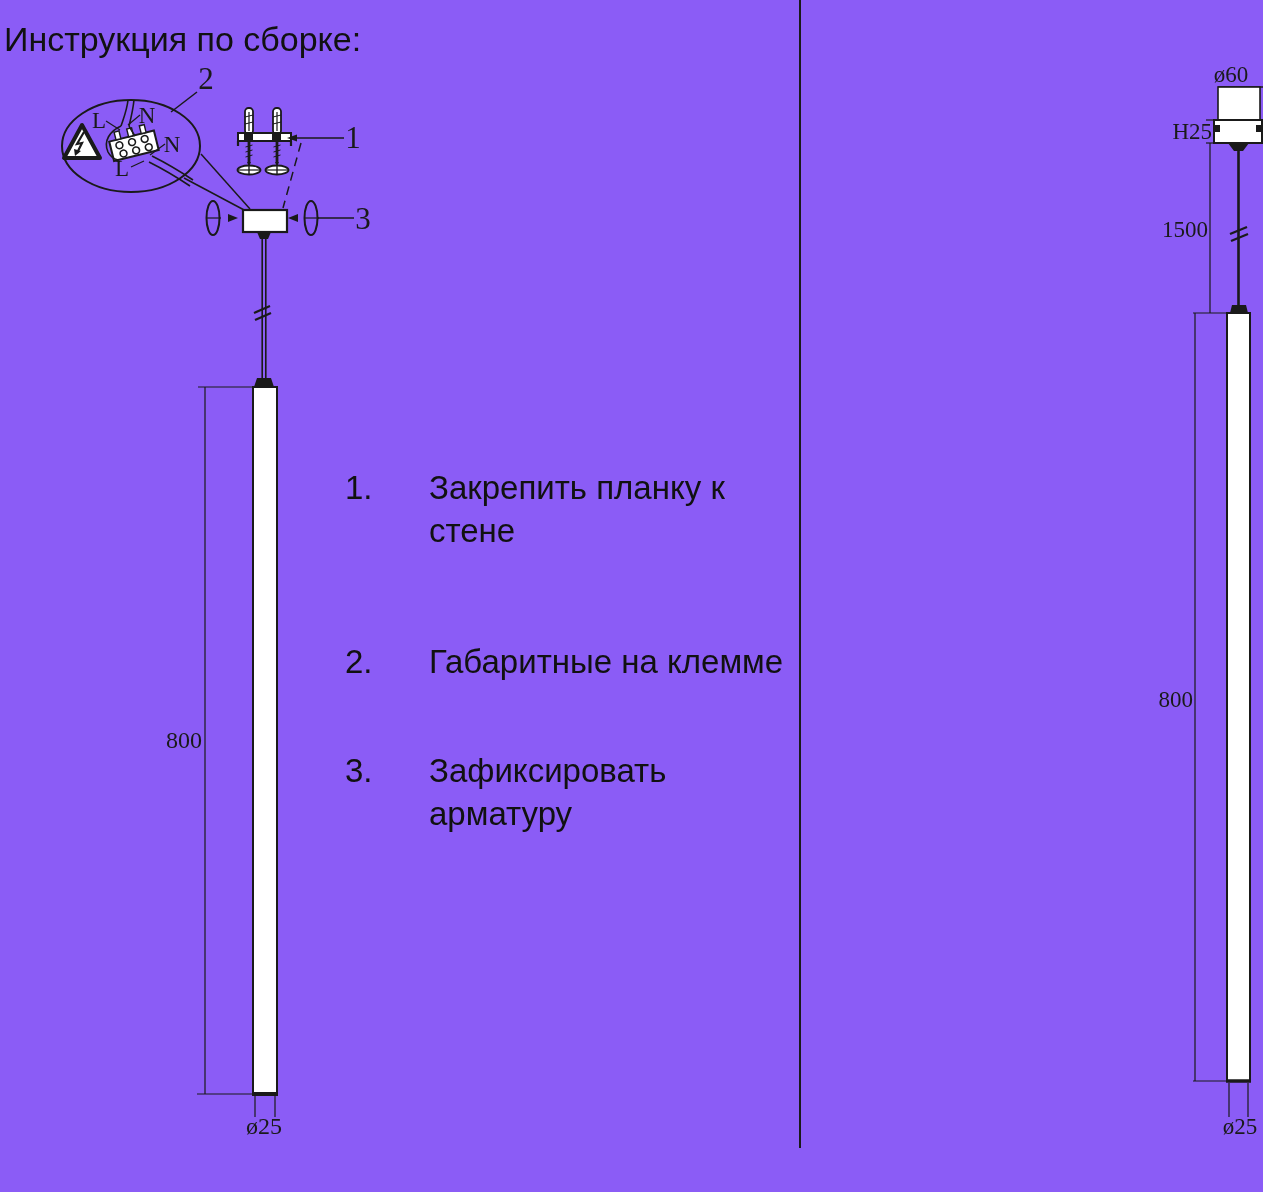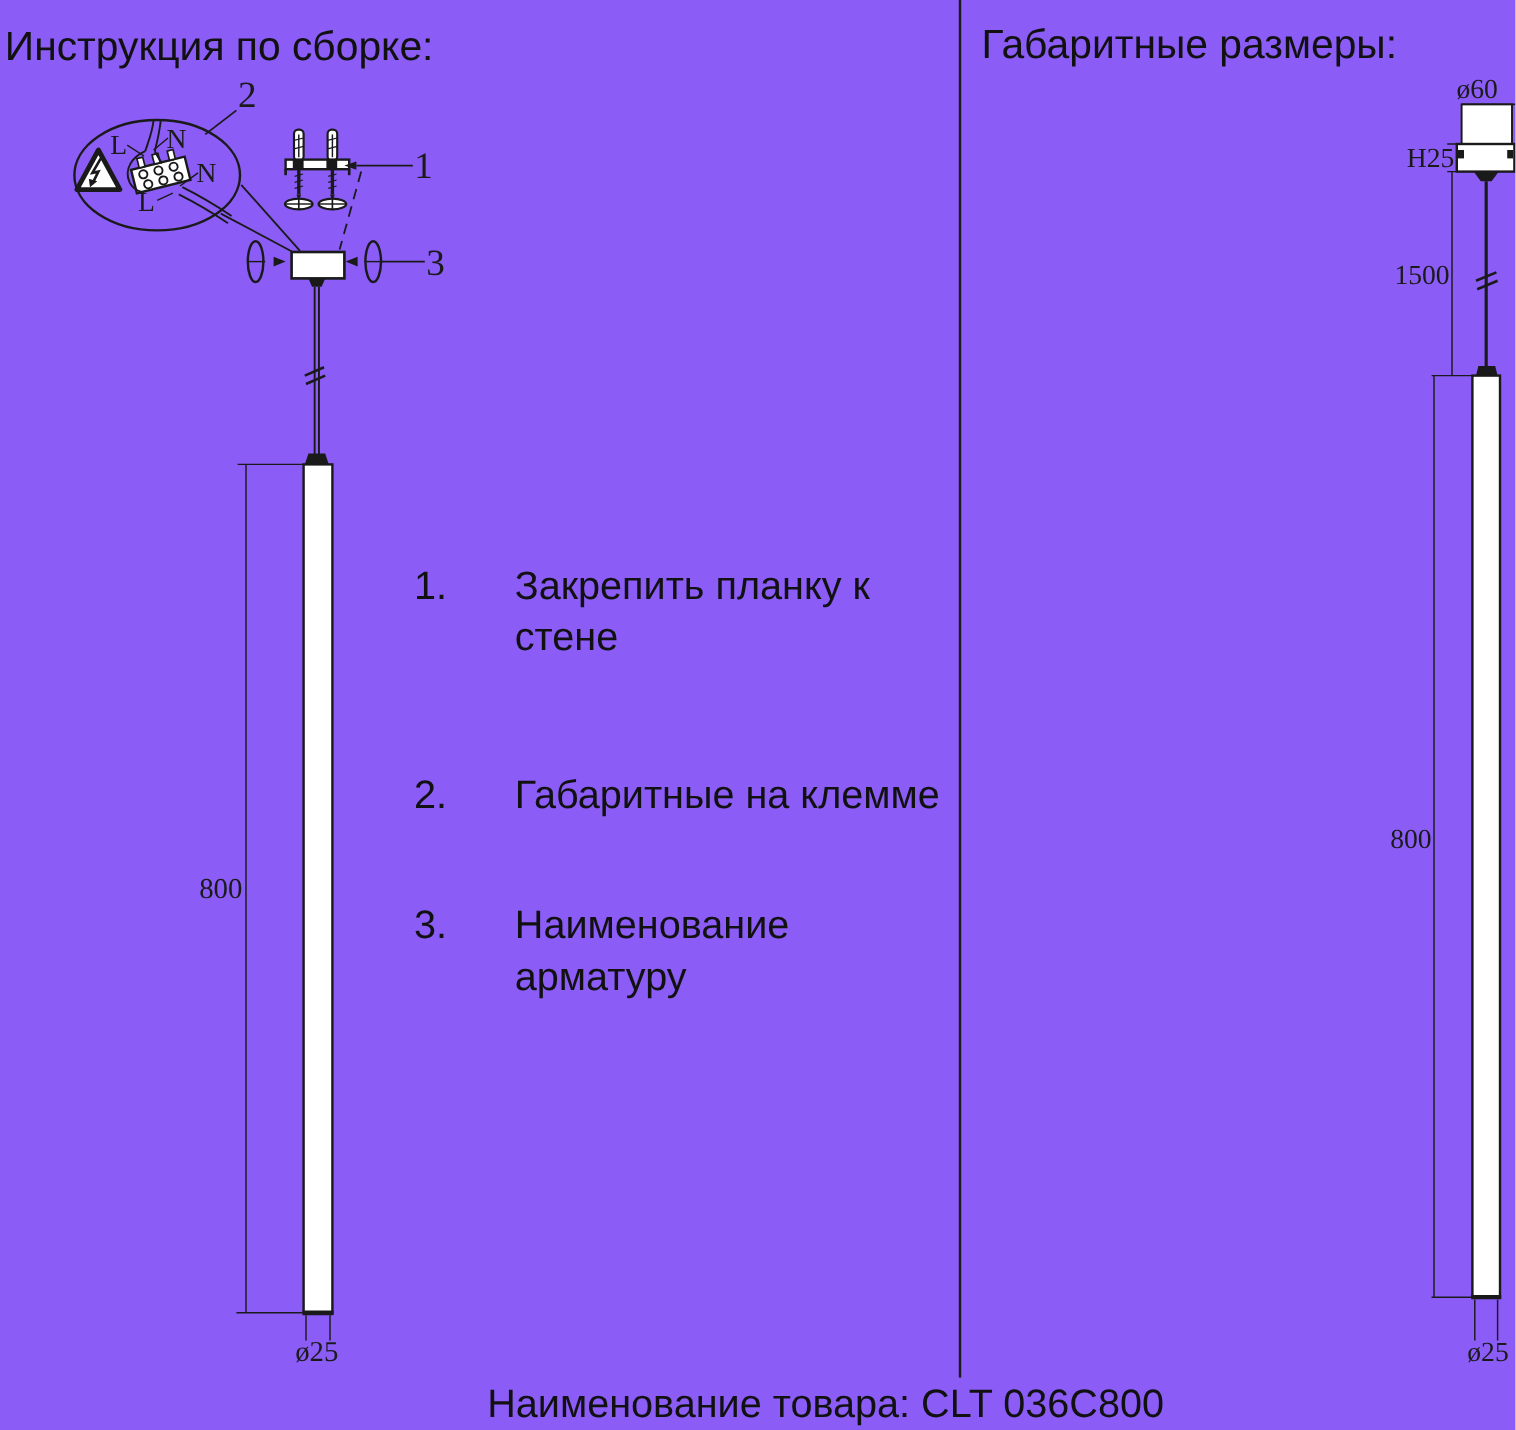--- a/index.html
+++ b/index.html
@@ -29,36 +29,34 @@
   .wlabel{font-size:23px;}
 </style>
 </head>
 <body>
 
 <div class="page">
 
   <div class="divider"></div>
 
   <div class="panel-title" id="left-title">Инструкция по сборке:</div>
-  <div class="panel-title" id="right-title">Габаритные размеры:</div>
 
   <div class="step" id="step-1">
     <span class="num">1.</span>
     <span class="txt">Закрепить планку к стене</span>
   </div>
   <div class="step" id="step-2">
     <span class="num">2.</span>
     <span class="txt">Габаритные на клемме</span>
   </div>
   <div class="step" id="step-3">
     <span class="num">3.</span>
-    <span class="txt">Наименование арматуру</span>
+    <span class="txt">Зафиксировать арматуру</span>
   </div>
 
-  <div class="footer-label">Наименование товара: CLT 036C800</div>
 
   <svg class="artwork" width="1263" height="1192" viewBox="0 0 1263 1192">
 
     <g>
 
       <g>
         <ellipse class="ln" cx="131" cy="146" rx="69" ry="46" stroke-width="2"></ellipse>
 
         <line class="ln" x1="184" y1="178" x2="246" y2="211" stroke-width="1.5"></line>
         <line class="ln" x1="201" y1="154" x2="250" y2="209" stroke-width="1.5"></line>

